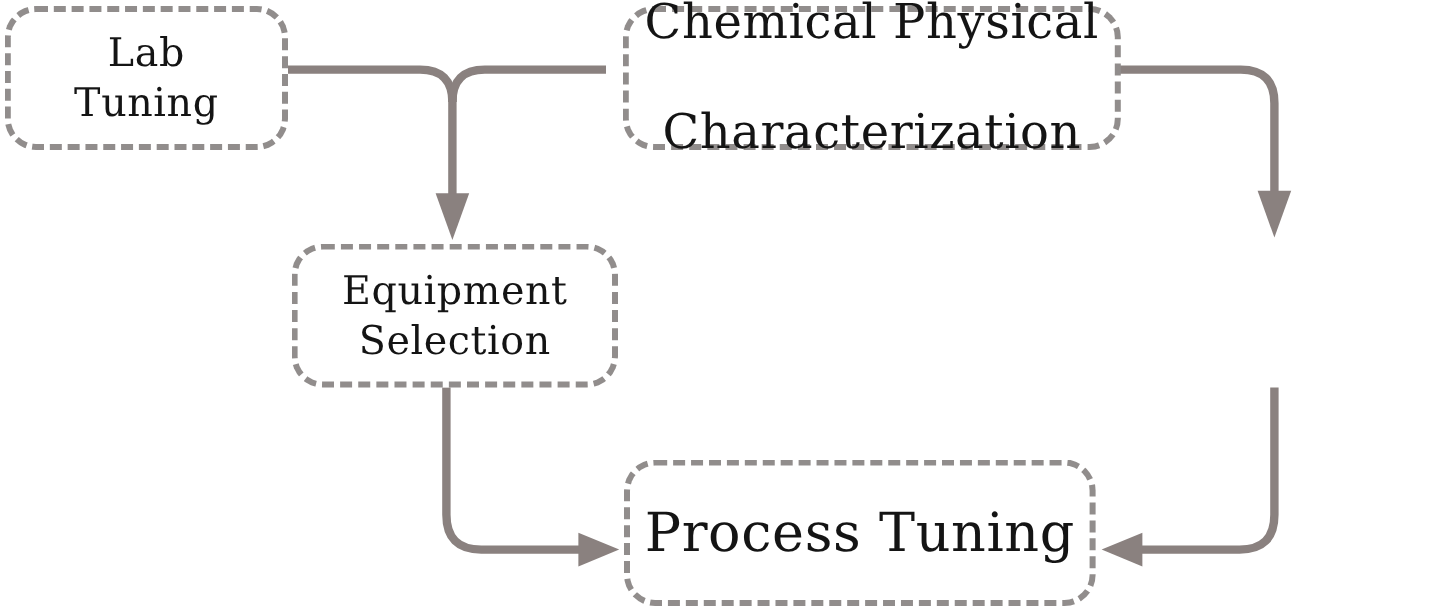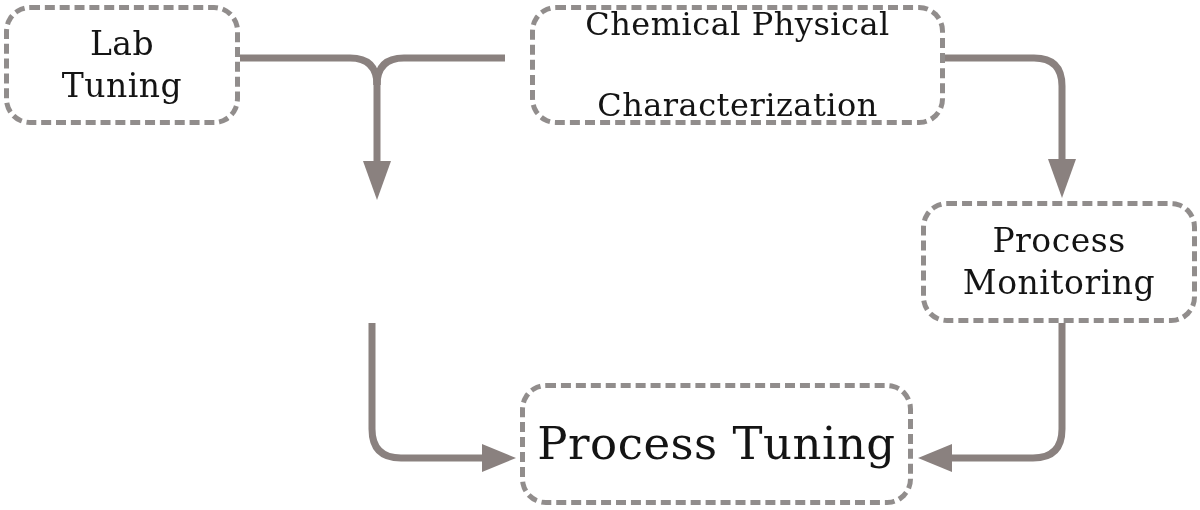--- a/index.html
+++ b/index.html
@@ -20,21 +20,21 @@
     background:var(--bg,#ffffff);
     display:flex;flex-direction:column;align-items:center;justify-content:center;
     text-align:center;
     color:var(--text,#141414);
     font-weight:400;
     font-size:33px;line-height:1.28;
     letter-spacing:0.5px;
     box-sizing:border-box;
   }
   .node-lab      {left:4px;   top:5px;   width:236px; height:120px;}
-  .node-chem     {left:530px; top:5px;   width:415px; height:120px; font-size:32px;gap:40px;}
+  .node-chem     {left:519px; top:5px;   width:415px; height:120px; font-size:40px;gap:40px;}
   .node-equip    {left:243px; top:203px; width:272px; height:120px;}
   .node-monitor  {left:921px; top:201px; width:276px; height:122px;}
   .node-tuning   {left:520px; top:383px; width:393px; height:122px; font-size:45px;}
 </style>
 </head>
 <body style="--bg: #ffffff; --border: #918d8c; --arrow: #8a817f; --text: #141414;">
 
 <div class="canvas">
 
   <svg class="arrow-layer" viewBox="0 0 1200 510" xmlns="http://www.w3.org/2000/svg">
@@ -57,23 +57,23 @@
   <div class="node node-lab">
     <span>Lab</span>
     <span>Tuning</span>
   </div>
 
   <div class="node node-chem">
     <span>Chemical Physical</span>
     <span>Characterization</span>
   </div>
 
+  <div class="node node-equip">
+    <span>Equipment</span>
+    <span>Selection</span>
+  </div>
 
-  <div class="node node-monitor">
-    <span>Process</span>
-    <span>Monitoring</span>
-  </div>
 
   <div class="node node-tuning">
     <span>Process Tuning</span>
   </div>
 
 </div>
 
 </body></html>

